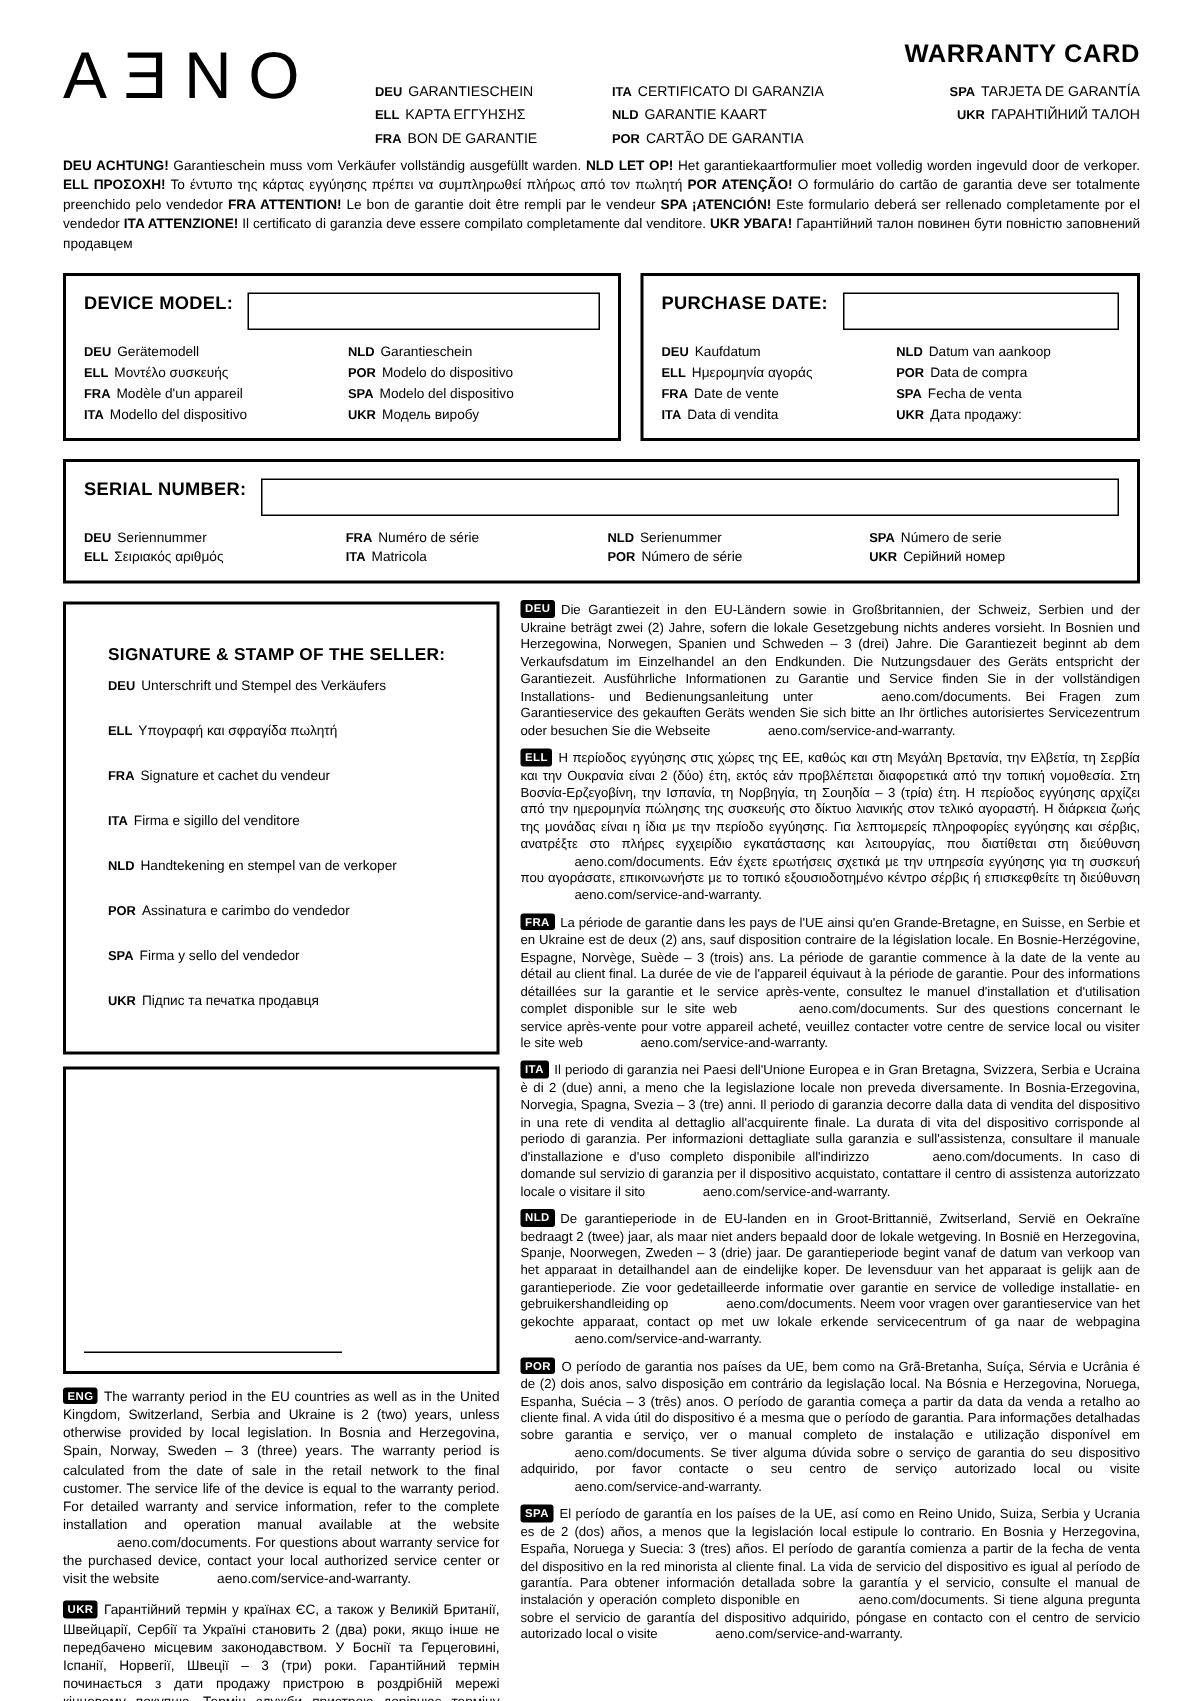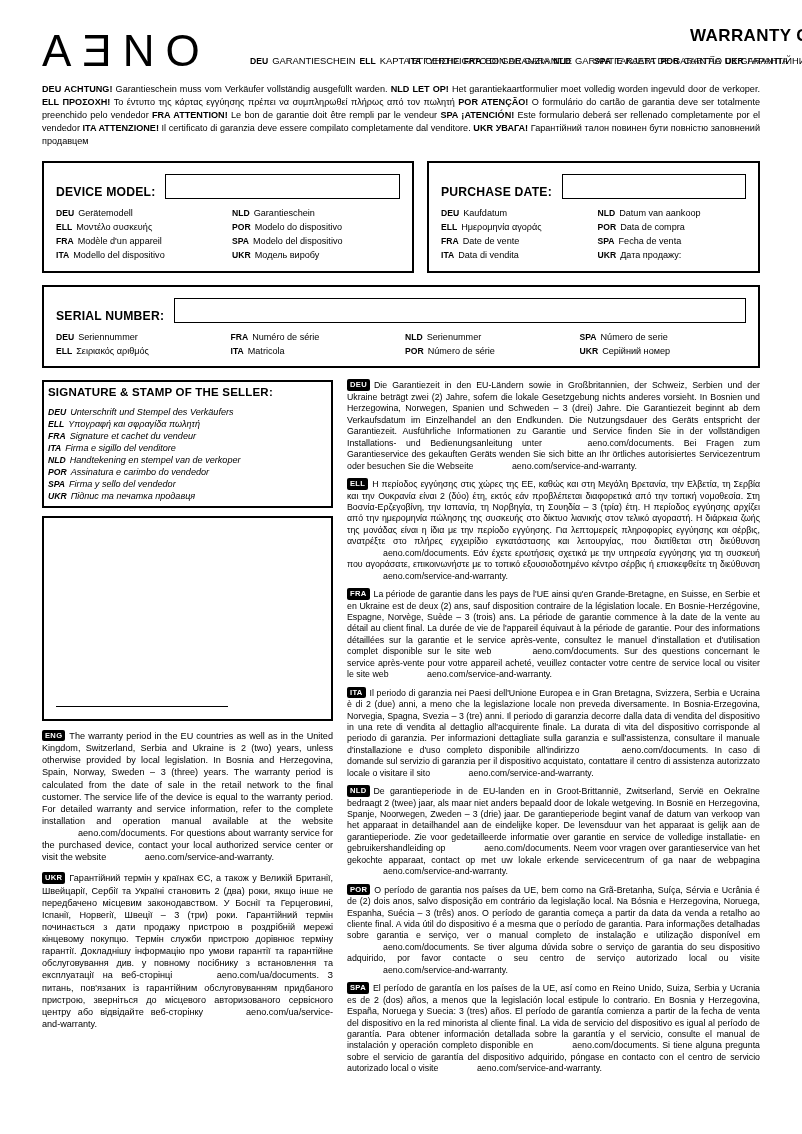--- a/index.html
+++ b/index.html
@@ -10,52 +10,52 @@
     color:#000; overflow:hidden;
   }
   .page { width:802px; height:1134px; padding:24px 42px 14px 42px; overflow:hidden; }
 
   
   .header { display:flex; align-items:flex-start; }
   .logo { width:208px; flex:0 0 208px; font-size:44px; letter-spacing:11px; font-weight:500; padding-top:2px; white-space:nowrap; }
   .header-right { flex:1; padding-top:2px; }
   .wc-title { text-align:right; font-weight:800; font-size:17px; letter-spacing:.4px; }
   .translations { display:flex; margin-top:9px; }
-  .trans-col { display:flex; flex-direction:row; gap:4px; }
+  .trans-col { display:flex; flex-direction:column; gap:4px; }
   .trans-col.c1 { width:158px; }
   .trans-col.c2 { width:186px; }
   .trans-col.c3 { flex:1;text-align:right; }
   .t-line { font-size:9.4px; line-height:1.2; white-space:nowrap; }
   .lc { font-weight:700; font-size:8.6px; margin-right:4px; }
 
   
   .attention-heading { margin-top:16px; font-size:12.7px; font-weight:800; letter-spacing:.2px; }
   .attention-text { margin-top:7px; font-size:9.1px; line-height:1.43; text-align:justify; }
   .attention-text b { font-weight:800; }
 
   
   .boxes-row { margin-top:13px; display:flex; gap:13px; }
   .box { border:2px solid #000; padding:11px 12px 10px 12px; background:#fff; }
   .box-dm { width:372px; flex:0 0 372px; }
   .box-pd { flex:1; }
   .box-sn { margin-top:12px; }
-  .box-top { display:flex; align-items:flex-end; gap:10px; }
+  .box-top { display:flex; align-items:flex-start; gap:10px; }
   .box-label { font-size:12.2px; font-weight:800; white-space:nowrap; letter-spacing:.2px; }
   .field { flex:1; height:25px; border:1.5px solid #000; background:#fff; }
   .lang-cols { display:flex; margin-top:9px; gap:8px; }
   .lang-col { flex:1; display:flex; flex-direction:column; gap:3px; }
   .lang-line { font-size:9.1px; line-height:1.2; white-space:nowrap; }
 
   
   .bottom-row { margin-top:12px; display:flex; gap:14px; align-items:flex-start; }
   .left-col { width:291px; flex:0 0 291px; }
   .right-col { flex:1; min-width:0; }
-  .sig-box { padding:4px; }
+  .sig-box { padding:28px; }
   .sig-title { font-size:11.5px; font-weight:800; margin-bottom:9px; letter-spacing:.2px; }
-  .sig-box .lang-col { gap:1px;font-style:italic; }
+  .sig-box .lang-col { gap:19px; }
   .sig-box .lang-line { white-space:normal; }
   .stamp-box { margin-top:8px; border:2px solid #000; height:205px; position:relative; background:#fff; }
   .sig-line { position:absolute; left:12px; bottom:12px; width:172px; border-top:1.3px solid #000; }
 
   .wpar { text-align:justify; }
   .left-col .wpar { font-size:9.1px; line-height:1.33; margin-top:9px; }
   .right-col .wpar { font-size:8.8px; line-height:1.3; margin-bottom:7px; }
   .tag { display:inline-block; background:#000; color:#fff; font-weight:700; font-size:7.6px; line-height:1; padding:2px 3px 2px 3px; border-radius:2px; margin-right:4px; position:relative; top:-1px; letter-spacing:.3px; }
   .lnk { font-weight:400;padding-left:36px; }
 </style>

